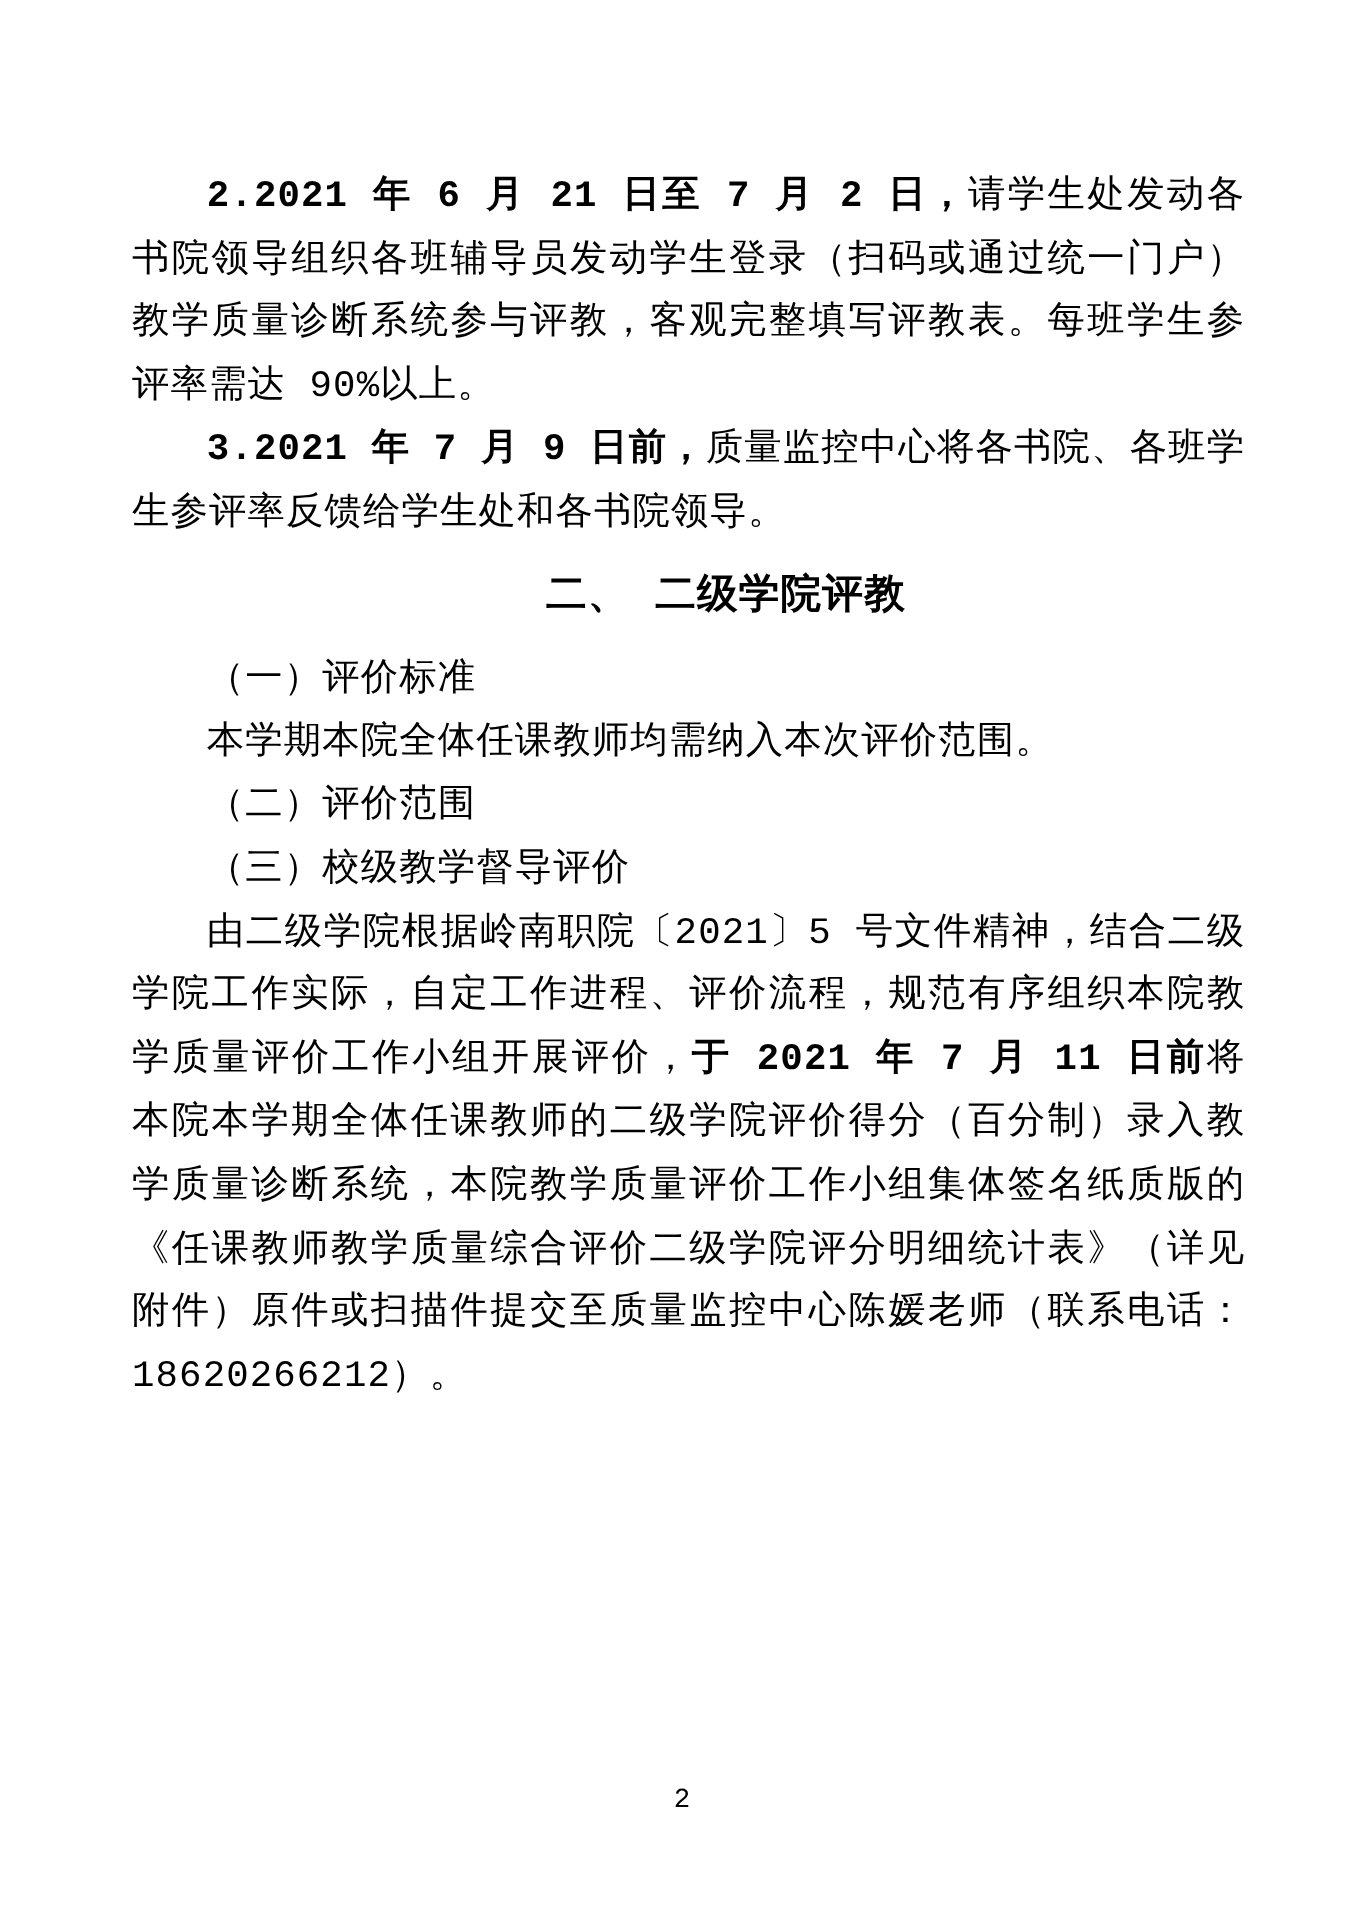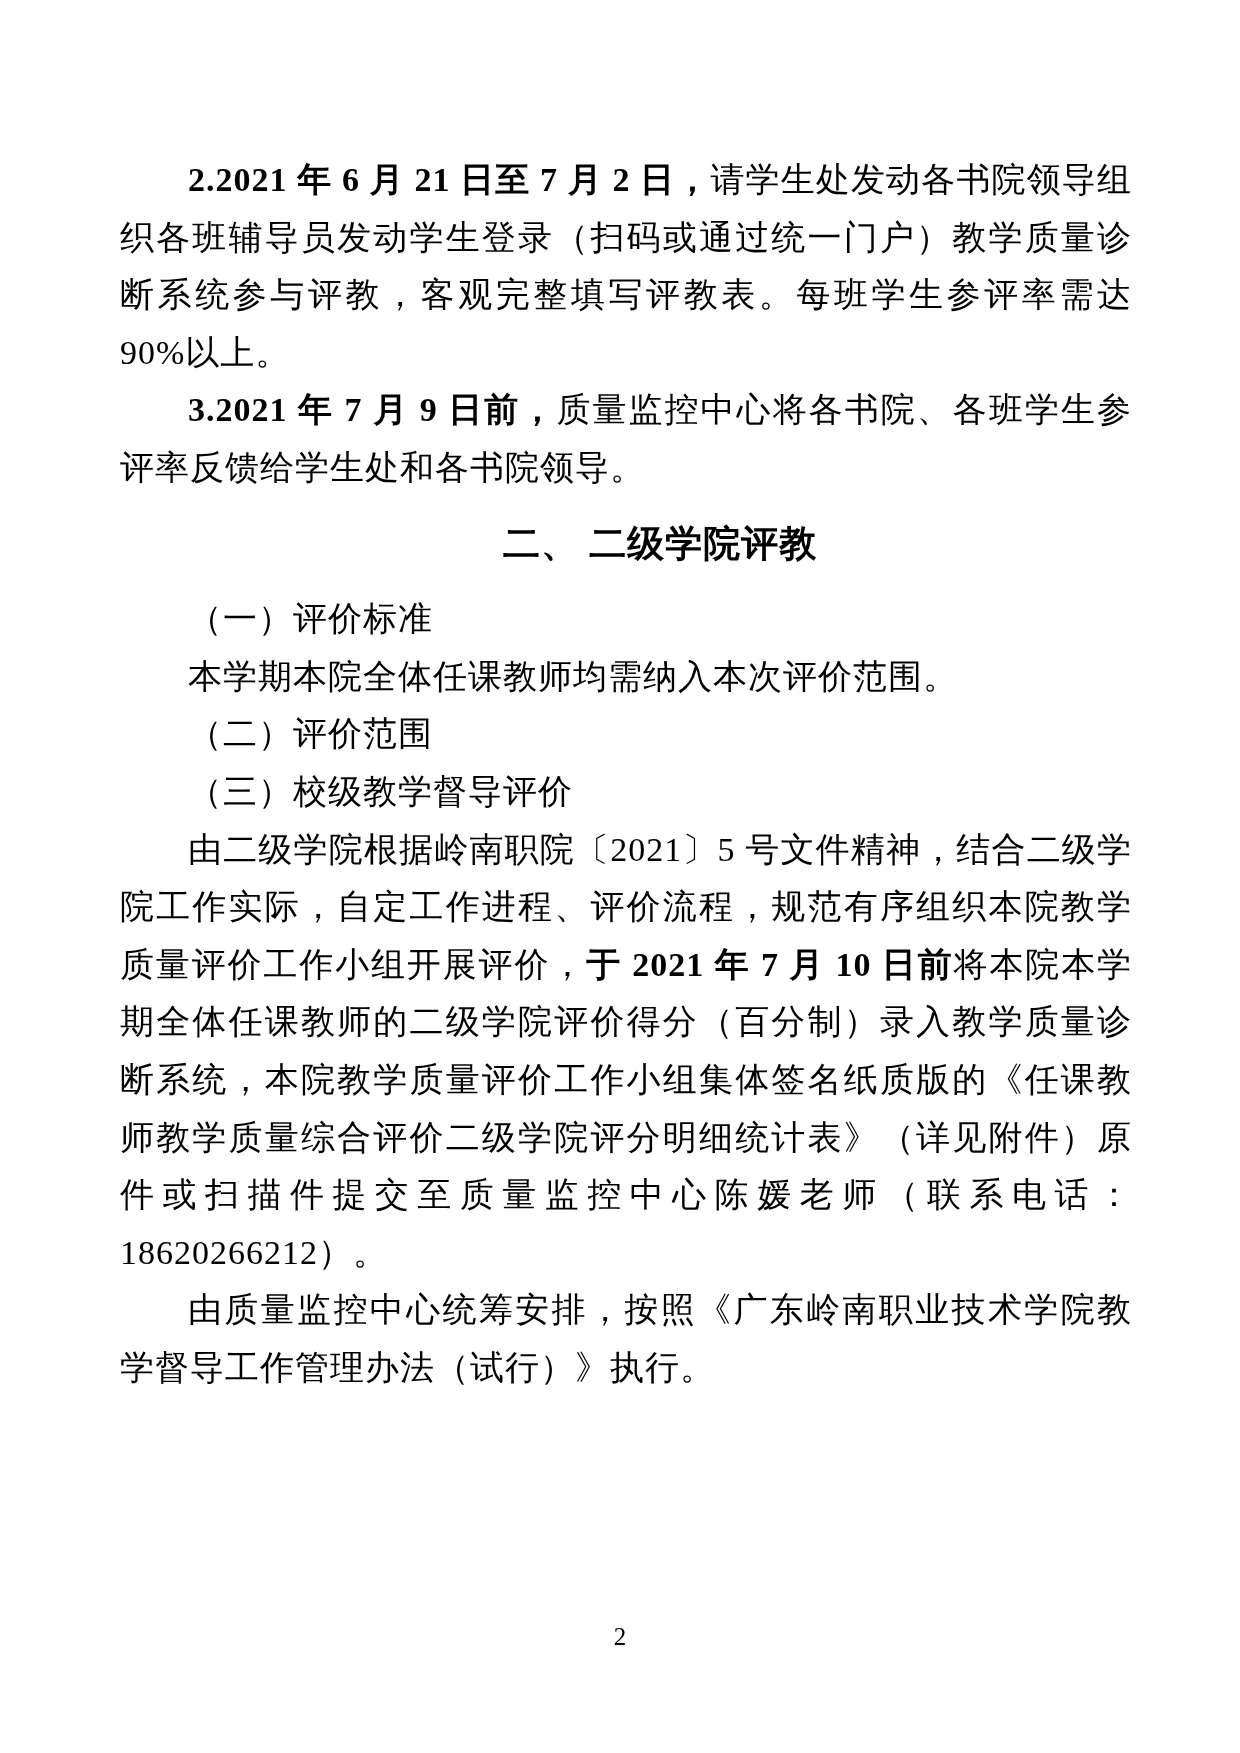--- a/index.html
+++ b/index.html
@@ -11,20 +11,21 @@
   }
   body {
     position: relative;
     font-family: "Liberation Serif", "DejaVu Serif", serif;
     color: #000000;
   }
   .page {
     position: absolute;
     inset: 0;
     background: #ffffff;
+    font-family: Liberation Mono, monospace;
   }
   .content {
     position: absolute;
     left: 120px;
     top: 151px;
     width: 1012px;
   }
   p.body {
     font-size: 34px;
     line-height: 57.6px;
@@ -69,22 +70,21 @@
 
     <p class="body"><span>（一）评价标准</span></p>
 
 
     <p class="body"><span>本学期本院全体任课教师均需纳入本次评价范围。</span></p>
 
     <p class="body"><span>（二）评价范围</span></p>
 
     <p class="body"><span>（三）校级教学督导评价</span></p>
 
-    <p class="body"><span>由二级学院根据岭南职院〔2021〕5 号文件精神，结合二级学院工作实际，自定工作进程、评价流程，规范有序组织本院教学质量评价工作小组开展评价，</span><span class="bold">于 2021 年 7 月 10 日前</span><span>将本院本学期全体任课教师的二级学院评价得分（百分制）录入教学质量诊断系统，本院教学质量评价工作小组集体签名纸质版的《任课教师教学质量综合评价二级学院评分明细统计表》（详见附件）原件或扫描件提交至质量监控中心陈媛老师（联系电话：18620266212）。</span></p>
+    <p class="body"><span>由二级学院根据岭南职院〔2021〕5 号文件精神，结合二级学院工作实际，自定工作进程、评价流程，规范有序组织本院教学质量评价工作小组开展评价，</span><span class="bold">于 2021 年 7 月 11 日前</span><span>将本院本学期全体任课教师的二级学院评价得分（百分制）录入教学质量诊断系统，本院教学质量评价工作小组集体签名纸质版的《任课教师教学质量综合评价二级学院评分明细统计表》（详见附件）原件或扫描件提交至质量监控中心陈媛老师（联系电话：18620266212）。</span></p>
 
 
-    <p class="body"><span>由质量监控中心统筹安排，按照《广东岭南职业技术学院教学督导工作管理办法（试行）》执行。</span></p>
 
   </div>
 
   <div class="footer"><span>2</span></div>
 
 </div>
 
 </body></html>

